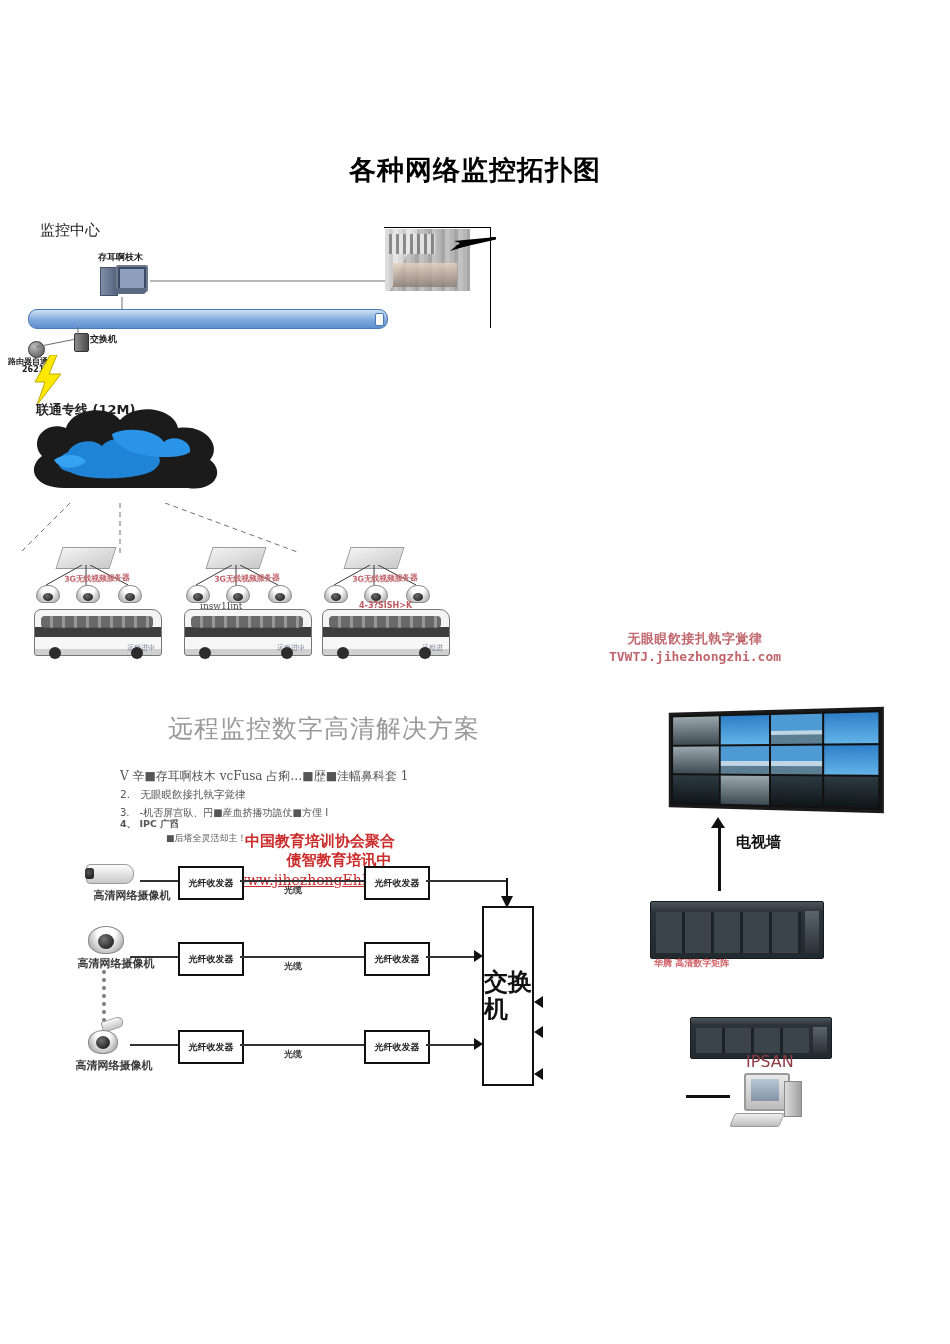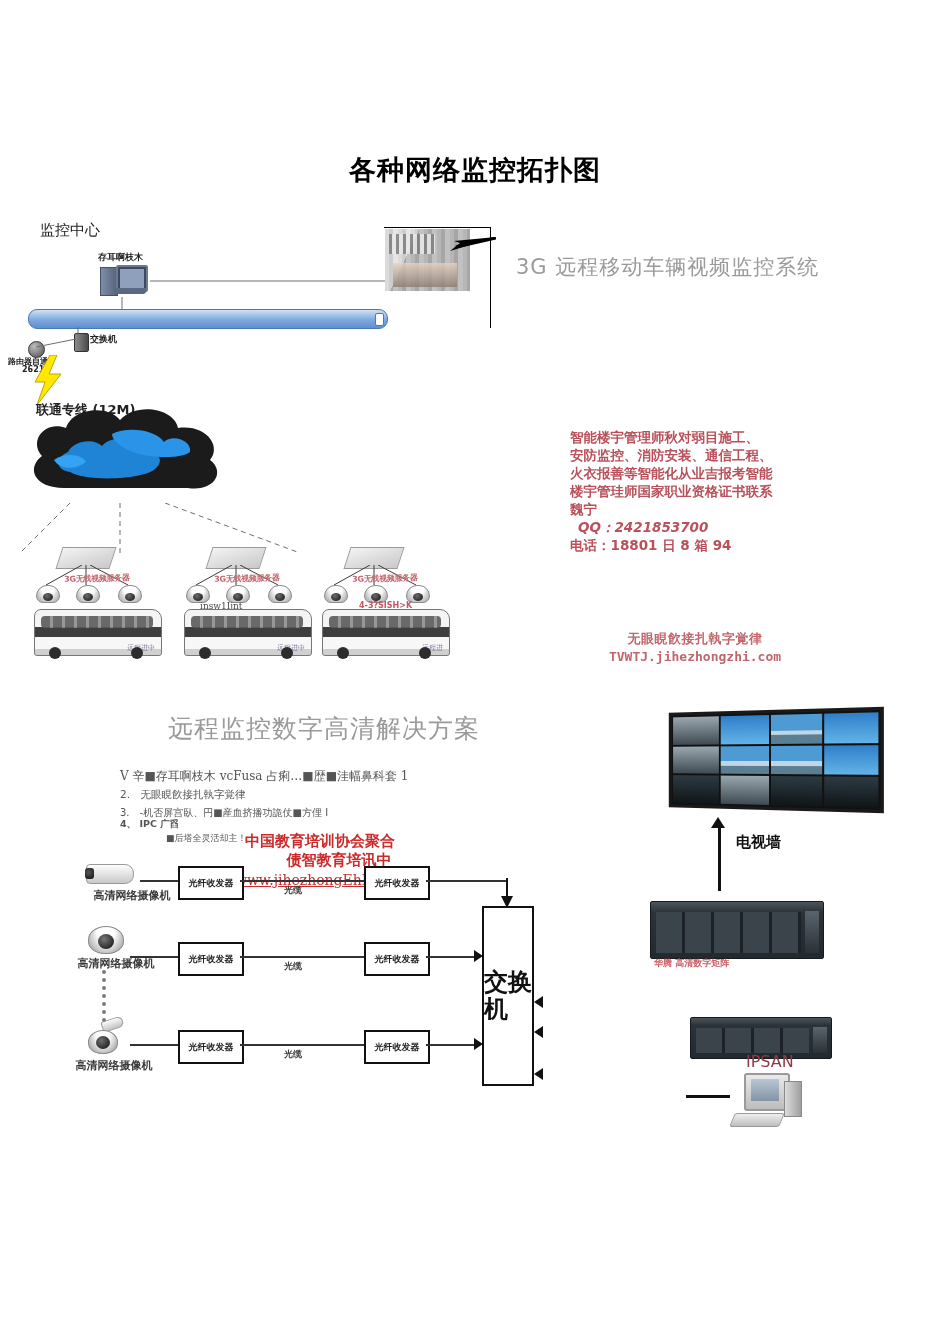--- a/index.html
+++ b/index.html
@@ -483,31 +483,21 @@
       <div class="dome" style="left:4px; top:38px;"></div>
       <div class="dome" style="left:44px; top:38px;"></div>
       <div class="dome" style="left:86px; top:38px;"></div>
       <div class="abs tiny-red" style="left:22px; top:54px; color:#c05a60;margin-left:17px;">4-3?SISH&gt;K</div>
       <div class="bus">
         <span class="bus-tag">远程进</span>
       </div>
     </div>
   </div>
 
-  <div class="grey-head abs" style="left:516px; top:253px;">3G 远程移动车辆视频监控系统</div>
-
-  <div id="contact-block">
-    <div>智能楼宇管理师秋对弱目施工、</div>
-    <div>安防监控、消防安装、通信工程、</div>
-    <div>火衣报善等智能化从业吉报考智能</div>
-    <div>楼宇管珪师国家职业资格证书联系</div>
-    <div>魏宁</div>
-    <div class="qq">QQ：2421853700</div>
-    <div class="tel">电话：18801 日 8 箱 94</div>
-  </div>
+
 
   <div id="training-block">
     <div class="t1">无眼睍飮接扎執字覚律</div>
     <div class="t2">TVWTJ.jihezhongzhi.com</div>
   </div>
 
   <div id="sec2-head" class="grey-head">远程监控数字高清解决方案</div>
 
   <div id="garbled">
     <div class="g1">V 辛■存耳啊枝木 vcFusa 占痢…■歴■洼幅鼻科套 1</div>

